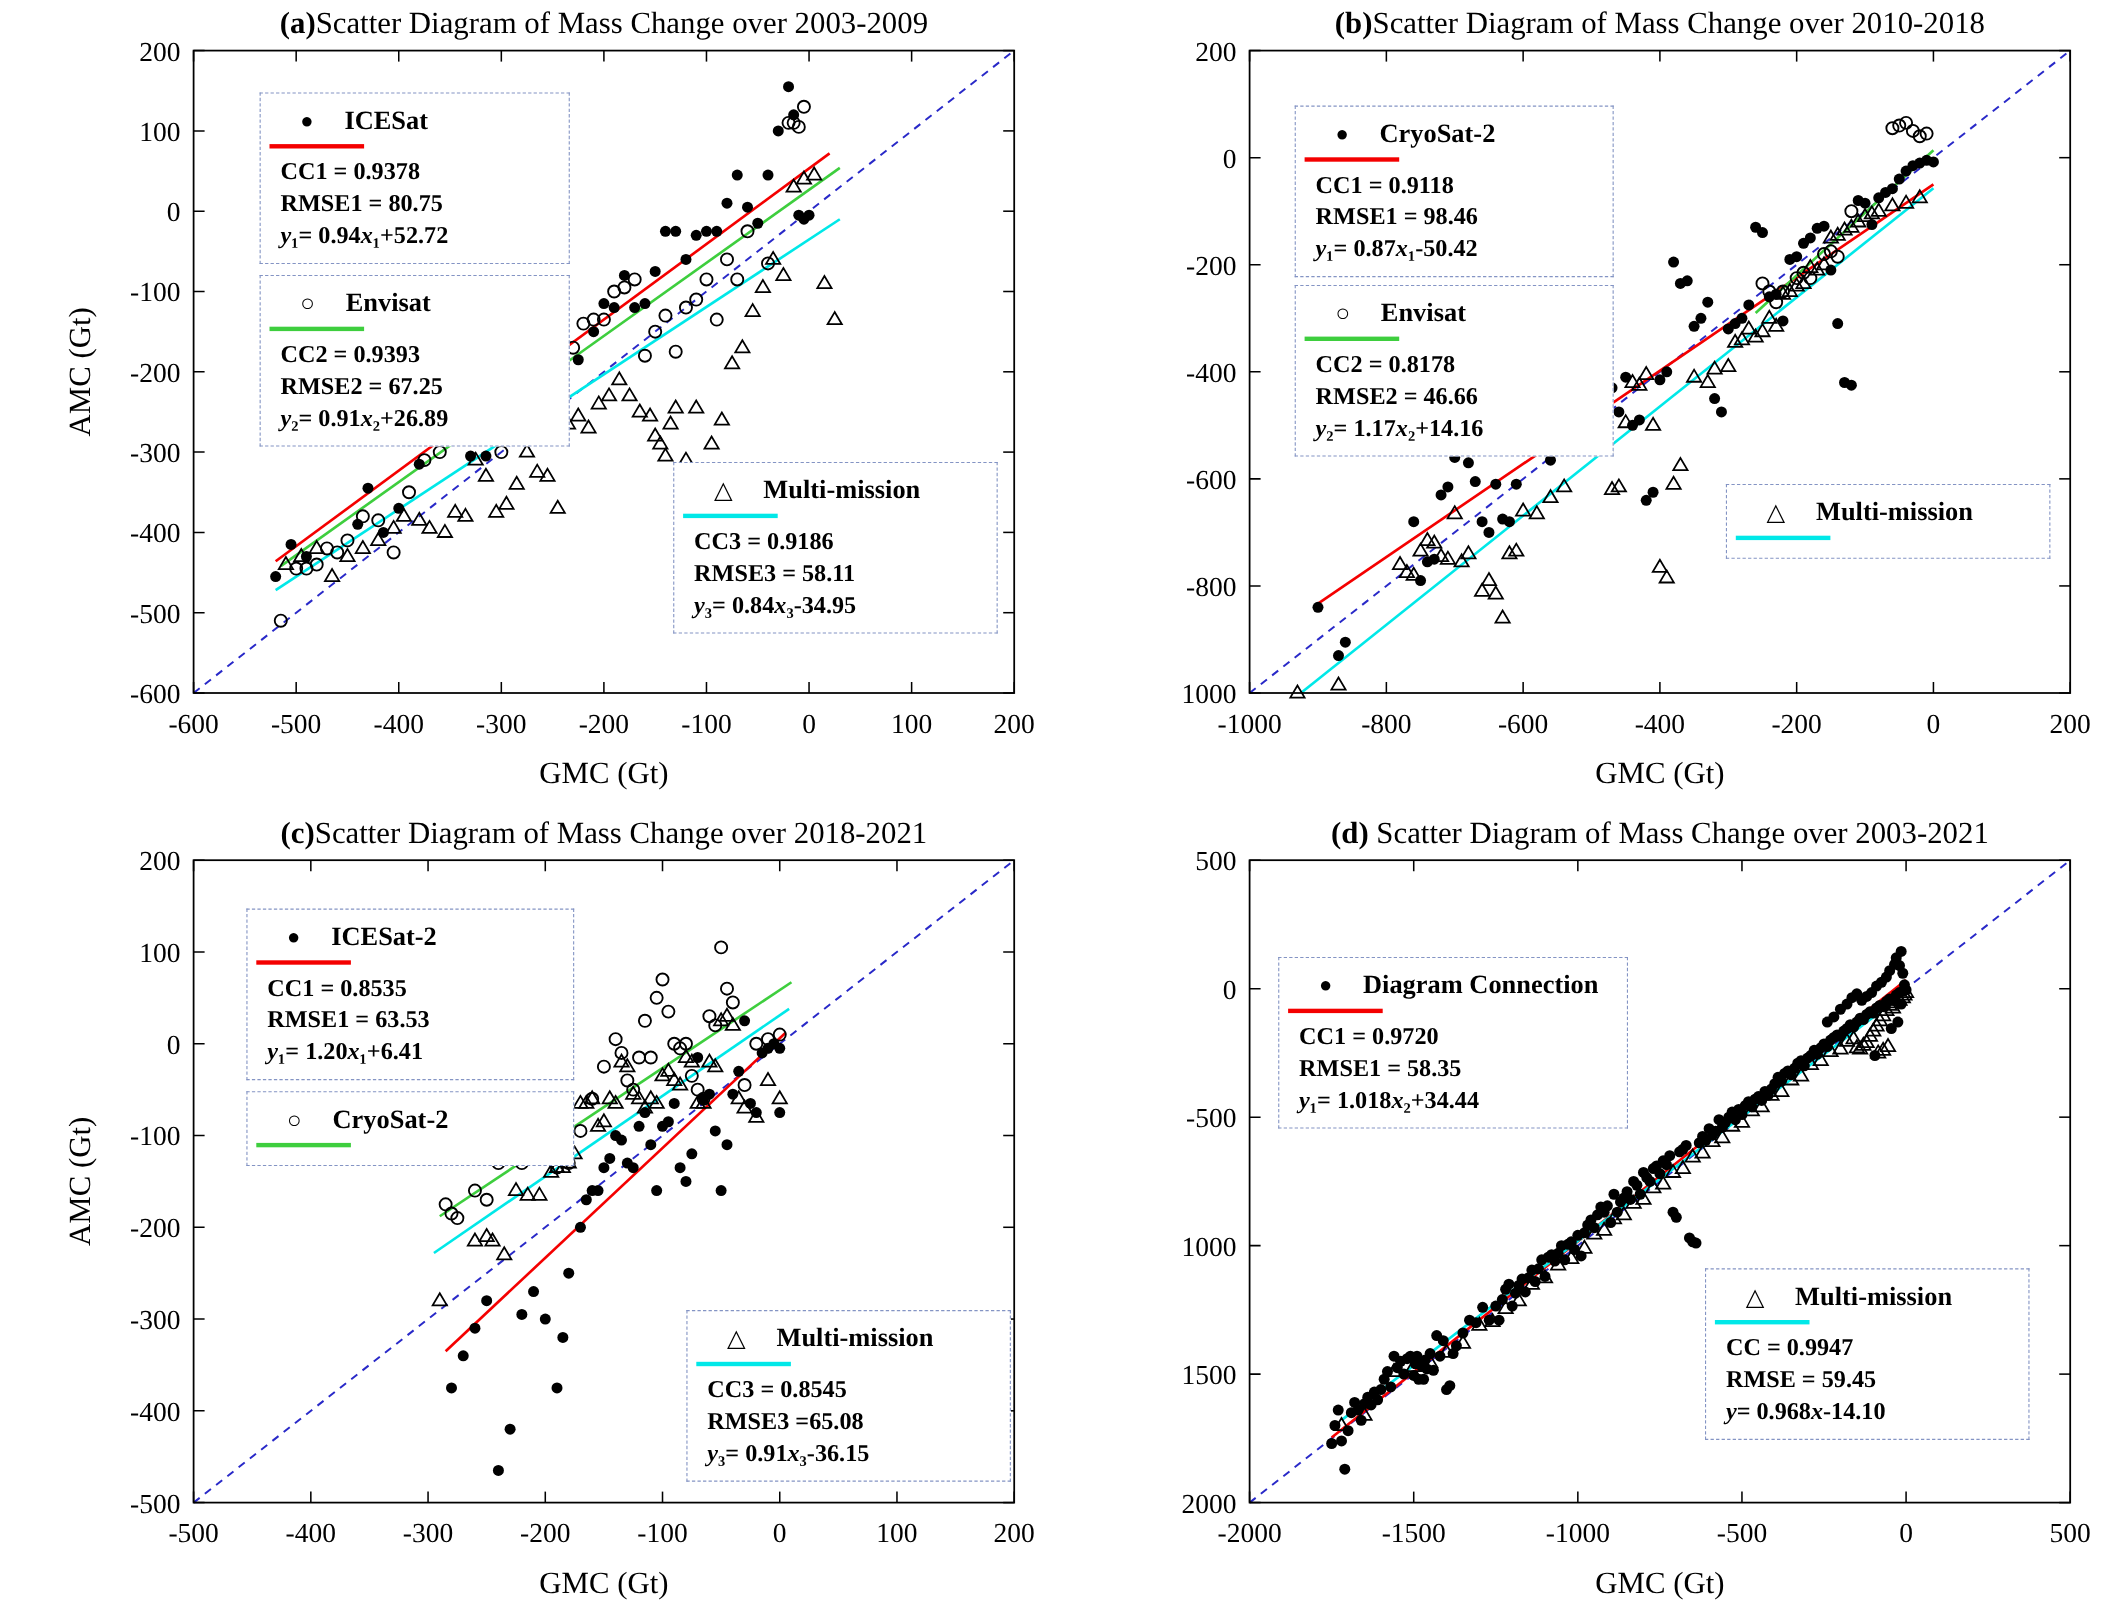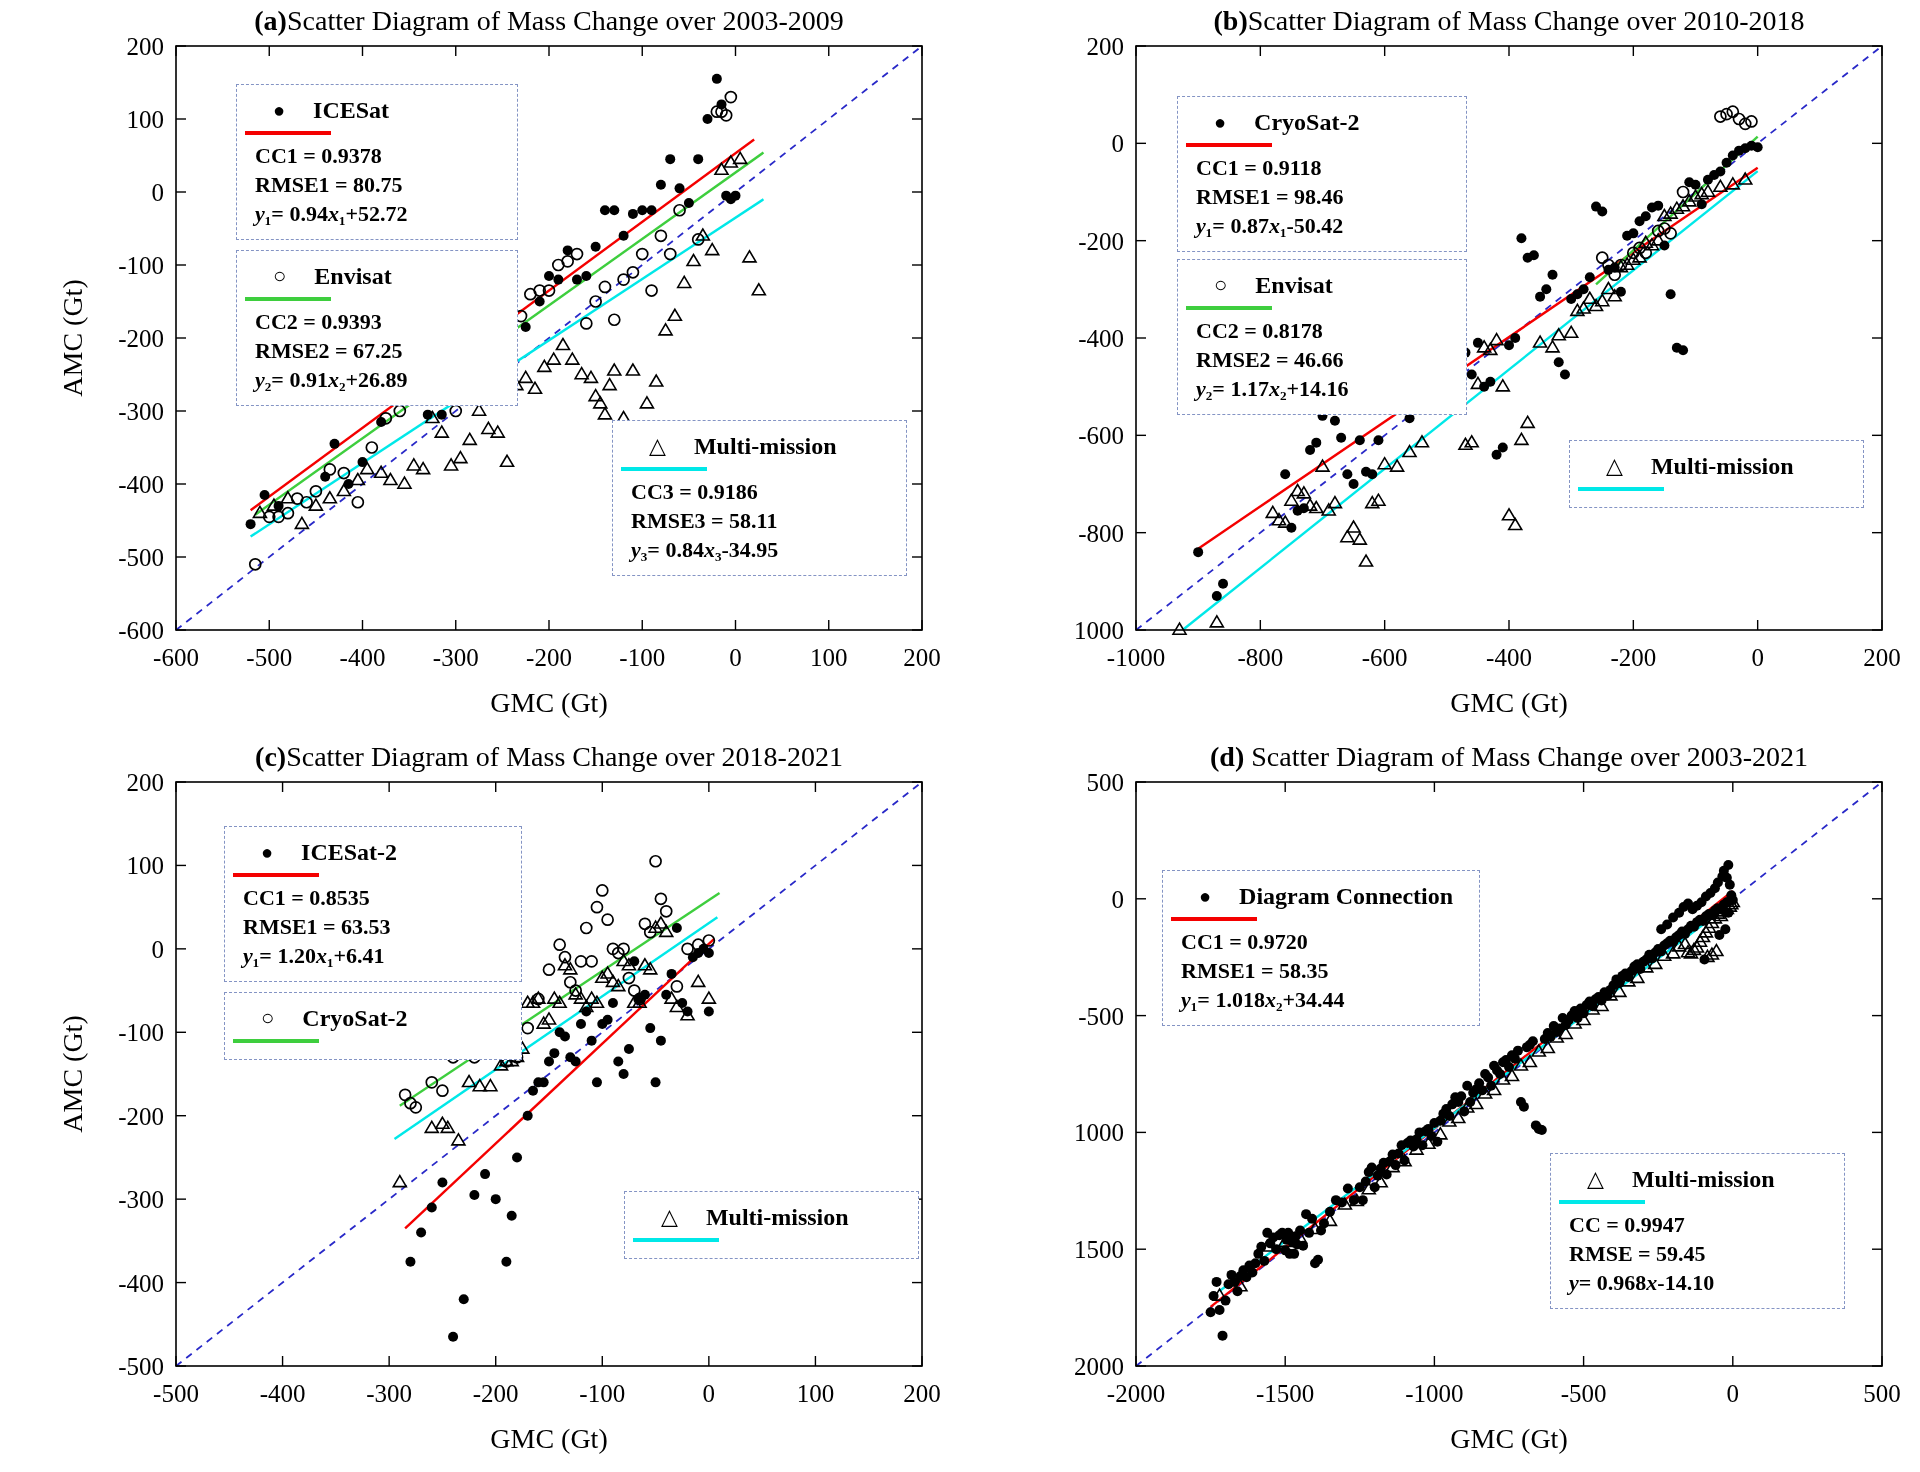--- a/index.html
+++ b/index.html
@@ -769,20 +769,25 @@
           <span>CryoSat-2</span>
         </div>
         <div class="lg-line" style="background: rgb(62, 206, 62);"></div>
       </div>
       <div class="legend" style="left: 576px; top: 455px; width: 295px;">
         <div class="lg-head">
           <span class="lg-marker open-triangle">△</span>
           <span>Multi-mission</span>
         </div>
         <div class="lg-line" style="background: rgb(0, 232, 232);"></div>
+        <div class="lg-stats">
+          <div>CC3 = 0.8545</div>
+          <div>RMSE3 =65.08</div>
+          <div class="eq"><i>y</i>₃= 0.91<i>x</i>₃-36.15</div>
+        </div>
       </div>
     </div>
     <div class="panel">
       <svg width="960" height="736" viewBox="0 0 960 736">
         <text x="501" y="30" text-anchor="middle" class="panel-title"><tspan class="title-prefix">(d)</tspan><tspan> Scatter Diagram of Mass Change over 2003-2021</tspan></text>
         <line x1="128" y1="630" x2="874" y2="46" stroke="#2929c8" stroke-width="1.8" stroke-dasharray="7 6"></line>
         <line x1="202.60000000000002" y1="570.8992000000001" x2="724.8000000000001" y2="154.8576" stroke="#f40000" stroke-width="2.4"></line>
         <line x1="211.55200000000002" y1="555.0144" x2="724.8000000000001" y2="166.0704" stroke="#00e8e8" stroke-width="2.4"></line>
         <g>
           <circle cx="202.60000000000002" cy="576.272" r="5" fill="#000"></circle>

